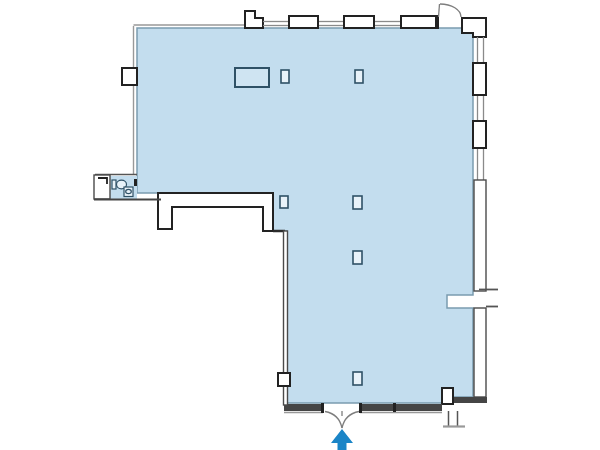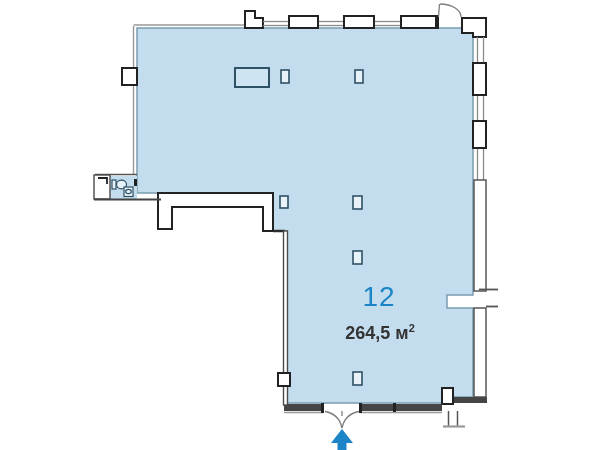--- a/index.html
+++ b/index.html
@@ -138,15 +138,13 @@
     <g>
       <rect class="col" x="281" y="70" width="8" height="13"></rect>
       <rect class="col" x="355" y="70" width="8" height="13"></rect>
       <rect class="col" x="280" y="196" width="8" height="12"></rect>
       <rect class="col" x="353" y="196" width="9" height="13"></rect>
       <rect class="col" x="353" y="251" width="9" height="13"></rect>
       <rect class="col" x="353" y="372" width="9" height="13"></rect>
     </g>
   </svg>
 
-  <div class="unit-number">12</div>
-  <div class="area-label"><span>264,5 м</span><sup>2</sup></div>
 </div>
 
 </body></html>

